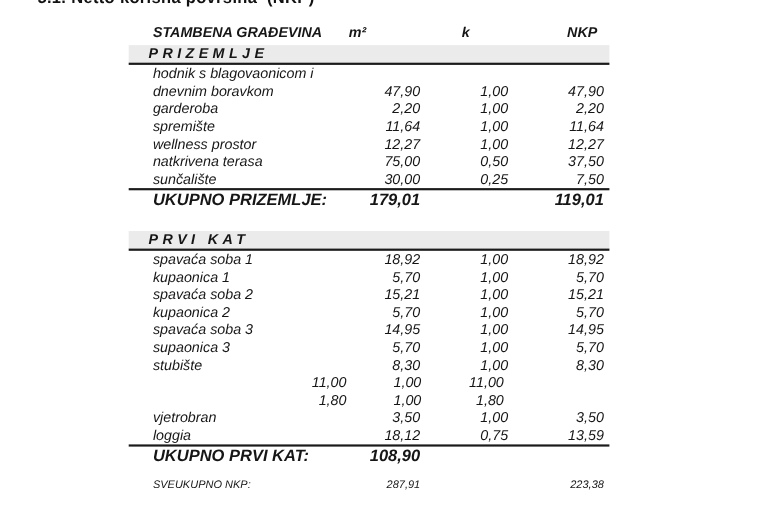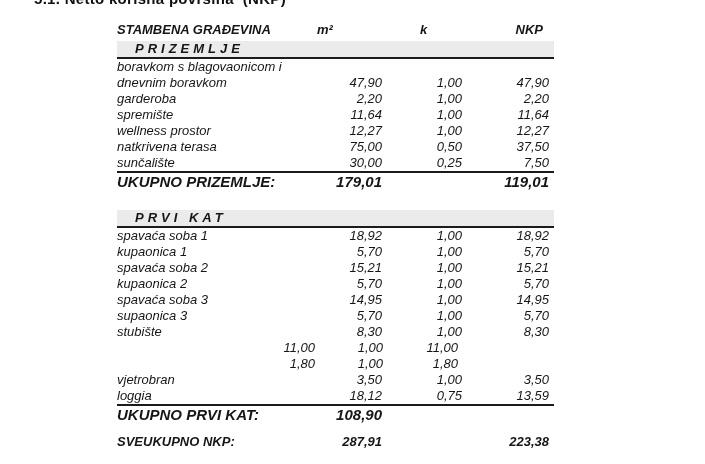--- a/index.html
+++ b/index.html
@@ -29,34 +29,34 @@
   .th-k   { text-align:center; }
   .th-nkp { text-align:right; padding-right:11px; }
   .band {
     margin-top:3px; height:16px; line-height:16px;
     background:#ebebeb;
     border-bottom:2.5px solid #1b1b1b;
     font-weight:bold; letter-spacing:4px;
     padding-left:18px;
   }
   .row { height:16px; line-height:16px; }
-  .cell-label { text-align:left; white-space:nowrap; }
+  .cell-label { text-align:left; white-space:nowrap;margin-left:22px; }
   .num { text-align:right; white-space:nowrap; }
   .cell-m2  { padding-right:2px; }
   .cell-k   { padding-right:1px; }
   .cell-nkp { padding-right:5px; }
   .total-row {
     border-top:2.5px solid #1b1b1b;
     height:18px; line-height:18px;
     font-weight:bold; font-size:15px;
   }
   .section-second { margin-top:19px;font-style:italic; }
   .grand-row {
     margin-top:9px; height:18px; line-height:18px;
-    font-weight:bold; font-size:13px;
+    font-weight:normal; font-size:10px;
   }
 </style>
 </head>
 <body>
 
 <div class="page">
 
   <div class="doc-title">5.1. Netto korisna površina  (NKP)</div>
 
   <div class="area-table">
@@ -65,21 +65,21 @@
       <span class="cell-label">STAMBENA GRAĐEVINA</span>
       <span class="th-m2">m²</span>
       <span class="th-k">k</span>
       <span class="th-nkp">NKP</span>
     </div>
 
     <div id="sections">
         <div class="section">
           <div class="band">PRIZEMLJE</div>
           <div class="grid-row row">
-            <span class="cell-label">boravkom s blagovaonicom i</span>
+            <span class="cell-label">hodnik s blagovaonicom i</span>
             <span class="num cell-m2"></span>
             <span class="num cell-k"></span>
             <span class="num cell-nkp"></span>
           </div>
           <div class="grid-row row">
             <span class="cell-label">dnevnim boravkom</span>
             <span class="num cell-m2">47,90</span>
             <span class="num cell-k">1,00</span>
             <span class="num cell-nkp">47,90</span>
           </div>

